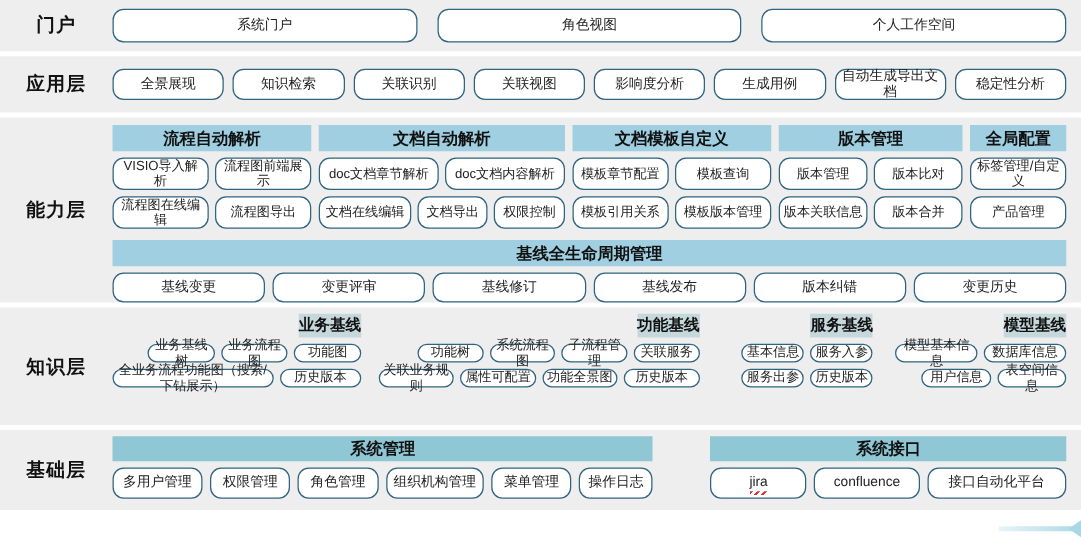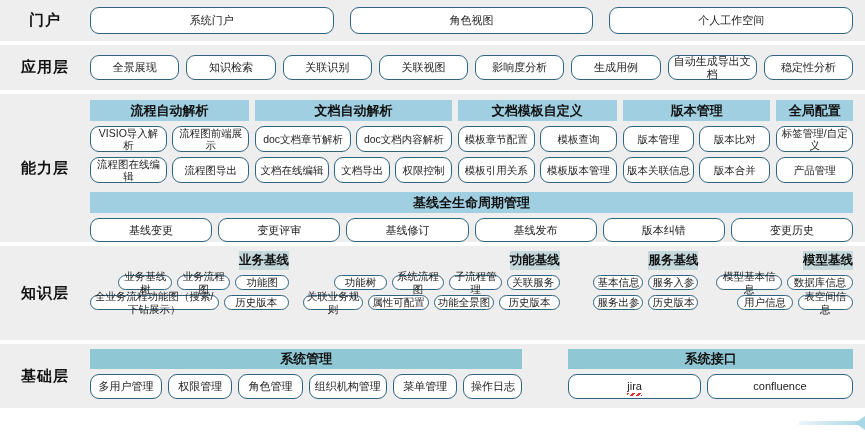--- a/index.html
+++ b/index.html
@@ -298,20 +298,21 @@
           </div>
         </div>
 
         <div class="base-col" style="flex:1.0 1 0;">
           <div class="base-head">系统接口</div>
           <div class="base-row">
             <div class="pill" style="flex:0.9 1 0;">
                 <span class="jira">jira</span>
               </div>
             <div class="pill" style="flex:1 1 0;">confluence</div>
+            <div class="pill" style="flex:1.35 1 0;">接口自动化平台</div>
           </div>
         </div>
 
       </div>
     </div>
   </div>
 
   <div class="arrow-tail"></div>
   <div class="arrow-head"></div>
 

